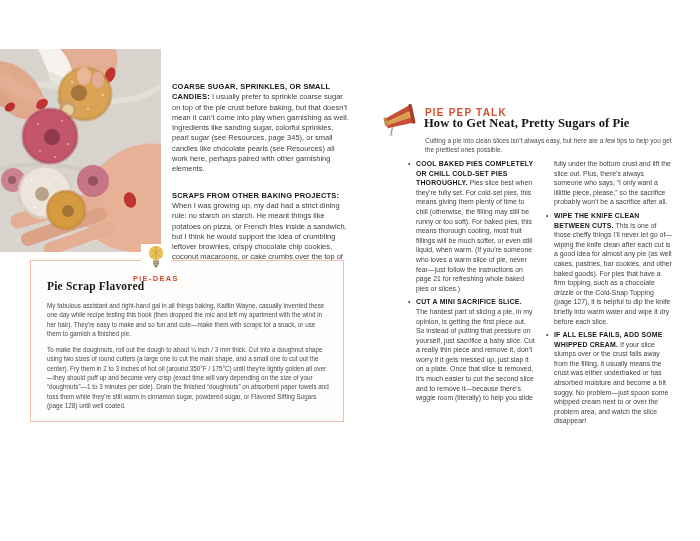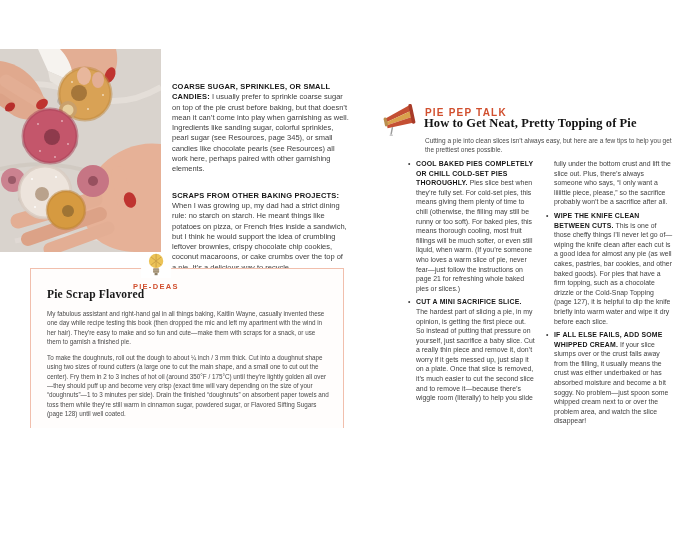--- a/index.html
+++ b/index.html
@@ -8,21 +8,21 @@
 
   
   .photo{position:absolute;left:0;top:49px;width:161px;height:203px;overflow:hidden;}
   .photo svg{display:block;}
 
   .sidecol{position:absolute;left:172px;top:82px;width:177px;font-size:7.5px;line-height:10.3px;color:#3e3e3e;text-align:left;}
   .sidecol p{margin:0;}
   .sidecol p + p{margin-top:16px;}
   .runhead{font-weight:bold;color:#171717;letter-spacing:.2px;}
 
-  .pdbox{position:absolute;left:30px;top:268px;width:314px;height:162px;box-sizing:border-box;
+  .pdbox{position:absolute;left:30px;top:260px;width:314px;height:162px;box-sizing:border-box;
          border:1.5px solid #f1bfad;background:#fffdfc;}
   .pdgroup{position:absolute;left:40%;top:-17px;transform:translateX(-50%);text-align:center;z-index:2;}
   .bulbmask{display:inline-block;background:#fff;padding:0 6px;line-height:0;}
   .pdlabel{margin-top:0;color:#d14f2e;font-weight:bold;font-size:7.5px;letter-spacing:1.3px;white-space:nowrap;}
   .pdtitle{position:absolute;left:16px;top:19px;font-family:"Liberation Serif",serif;font-size:11.5px;font-weight:bold;color:#181818;letter-spacing:.2px;}
   .pdbody{position:absolute;left:16px;top:40px;width:283px;font-size:6.3px;line-height:9.3px;color:#4a4a4a;}
   .pdbody p{margin:0 0 7px 0;}
 
   .hairline-left{position:absolute;left:18px;top:451px;width:330px;height:1px;background:#e9e9e9;}
   .edge-right{position:absolute;left:368px;top:483px;width:328px;height:1px;background:#f0f0f0;}
@@ -165,21 +165,21 @@
         <polygon points="3,16 29,10 29,16 3,19" fill="#daa14c"></polygon>
         <polygon points="3,19 29,16 29,22 3,22" fill="#c44f33"></polygon>
         <rect x="28" y="3" width="3.5" height="20" rx="1.5" fill="#a83b28"></rect>
         <rect x="1" y="11" width="3" height="9" rx="1.5" fill="#b98e4e"></rect>
         <path d="M8,22 L5,29" stroke="#9a9a9a" stroke-width="1.4" fill="none"></path>
         <circle cx="5" cy="30" r="1.6" fill="#c9c9c9"></circle>
       </g>
     </svg>
   </div>
   <div class="peplabel">PIE PEP TALK</div>
-  <div class="rtitle">How to Get Neat, Pretty Topping of Pie</div>
+  <div class="rtitle">How to Get Neat, Pretty Sugars of Pie</div>
   <div class="rintro">Cutting a pie into clean slices isn’t always easy, but here are a few tips to help you get the prettiest ones possible.</div>
 
   <div class="cols">
     <div class="col">
       <p class="tip">
         <span class="blt">•</span><b>COOL BAKED PIES COMPLETELY OR CHILL COLD-SET PIES THOROUGHLY.</b> <span>Pies slice best when they’re fully set. For cold-set pies, this means giving them plenty of time to chill (otherwise, the filling may still be runny or too soft). For baked pies, this means thorough cooling, most fruit fillings will be much softer, or even still liquid, when warm. (If you’re someone who loves a warm slice of pie, never fear—just follow the instructions on page 21 for refreshing whole baked pies or slices.)</span>
       </p>
       <p class="tip">
         <span class="blt">•</span><b>CUT A MINI SACRIFICE SLICE.</b> <span>The hardest part of slicing a pie, in my opinion, is getting the first piece out. So instead of putting that pressure on yourself, just sacrifice a baby slice. Cut a really thin piece and remove it, don’t worry if it gets messed up, just slap it on a plate. Once that slice is removed, it’s much easier to cut the second slice and to remove it—because there’s wiggle room (literally) to help you slide</span>
       </p>

